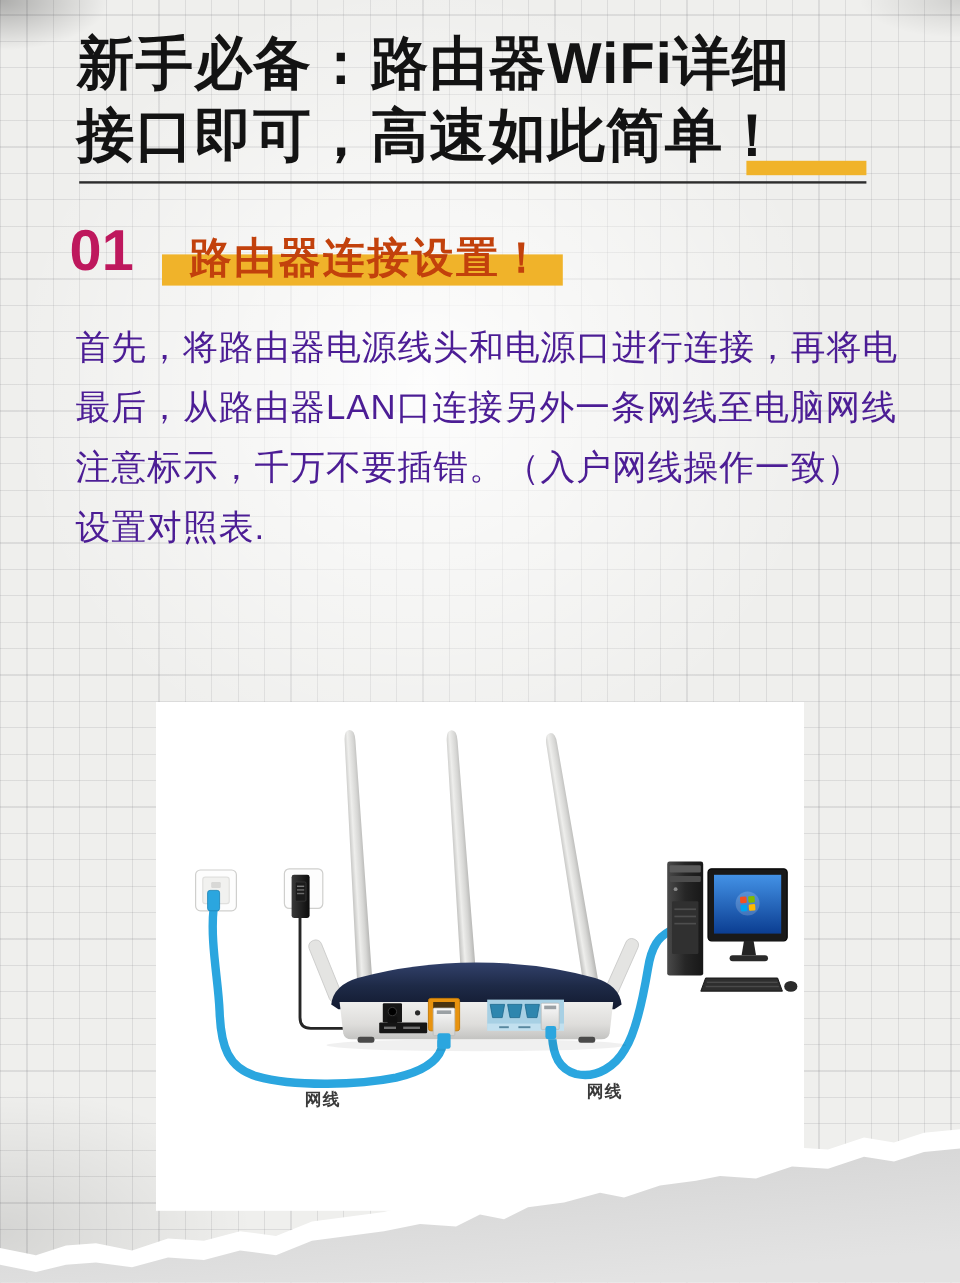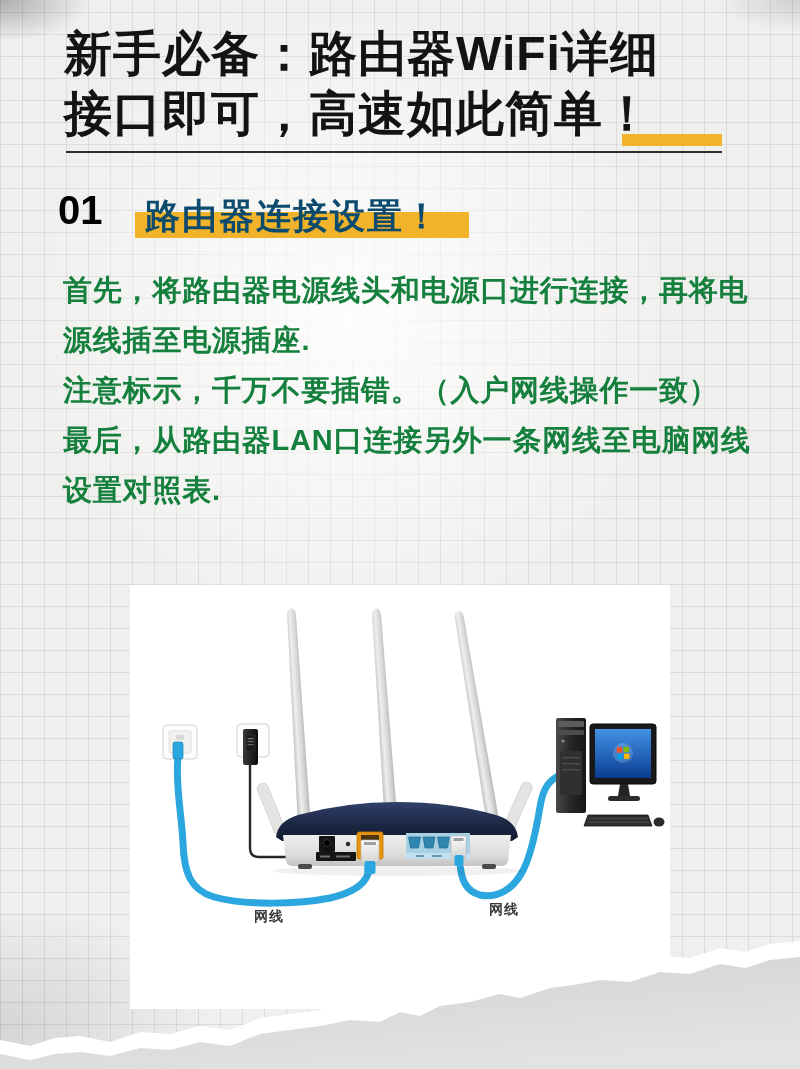--- a/index.html
+++ b/index.html
@@ -22,32 +22,32 @@
     letter-spacing:1px;white-space:nowrap;
   }
   .title-underline{
     left:622px;top:134px;width:100px;height:12px;background:#f0b32a;z-index:1;
   }
   .title-rule{
     left:66px;top:151px;width:656px;height:2px;background:#2d2d2d;z-index:1;
   }
   .section-number{
     left:58px;top:180px;z-index:3;
-    font-size:40px;line-height:60px;font-weight:900;color:#000000;letter-spacing:0px;
+    font-size:48px;line-height:60px;font-weight:900;color:#be185d;letter-spacing:0px;
   }
   .section-bar{
     left:135px;top:212px;width:334px;height:26px;background:#f0b32a;z-index:2;
   }
   .section-heading{
-    left:145px;top:194px;z-index:3;
-    font-size:35px;line-height:44px;font-weight:900;color:#0c4a6e;letter-spacing:2px;white-space:nowrap;text-align:right;
+    left:158px;top:194px;z-index:3;
+    font-size:35px;line-height:44px;font-weight:900;color:#c2410c;letter-spacing:2px;white-space:nowrap;text-align:right;
   }
   .body-text{
     left:63px;top:265px;width:700px;z-index:2;
-    font-size:29px;line-height:50px;font-weight:700;color:#15803d;letter-spacing:0.8px;
+    font-size:29px;line-height:50px;font-weight:400;color:#4c1d95;letter-spacing:0.8px;
   }
   .body-line{white-space:nowrap;}
   .diagram-panel{
     left:130px;top:585px;width:540px;height:424px;background:#ffffff;z-index:2;
   }
   .torn-edge{left:0;bottom:0;width:800px;height:139px;z-index:5;}
   svg text{font-family:"Liberation Sans","DejaVu Sans",sans-serif;}
 </style>
 </head>
 <body>
@@ -58,23 +58,22 @@
 </div>
 <div class="abs title-underline"></div>
 <div class="abs title-rule"></div>
 
 <div class="abs section-number">01</div>
 <div class="abs section-bar"></div>
 <div class="abs section-heading">路由器连接设置！</div>
 
 <div class="abs body-text">
   <div class="body-line">首先，将路由器电源线头和电源口进行连接，再将电</div>
-  <div class="body-line">源线插至电源插座.</div>
+  <div class="body-line">最后，从路由器LAN口连接另外一条网线至电脑网线</div>
   <div class="body-line">注意标示，千万不要插错。（入户网线操作一致）</div>
-  <div class="body-line">最后，从路由器LAN口连接另外一条网线至电脑网线</div>
   <div class="body-line">设置对照表.</div>
 </div>
 
 <div class="abs diagram-panel">
 <svg width="540" height="357" viewBox="0 0 540 357">
   <defs>
     <linearGradient id="gAnt" x1="0" y1="0" x2="1" y2="0">
       <stop offset="0" stop-color="#bdbdbb"></stop>
           <stop offset="0.35" stop-color="#eeeeec"></stop>
       <stop offset="0.7" stop-color="#d6d6d4"></stop>

